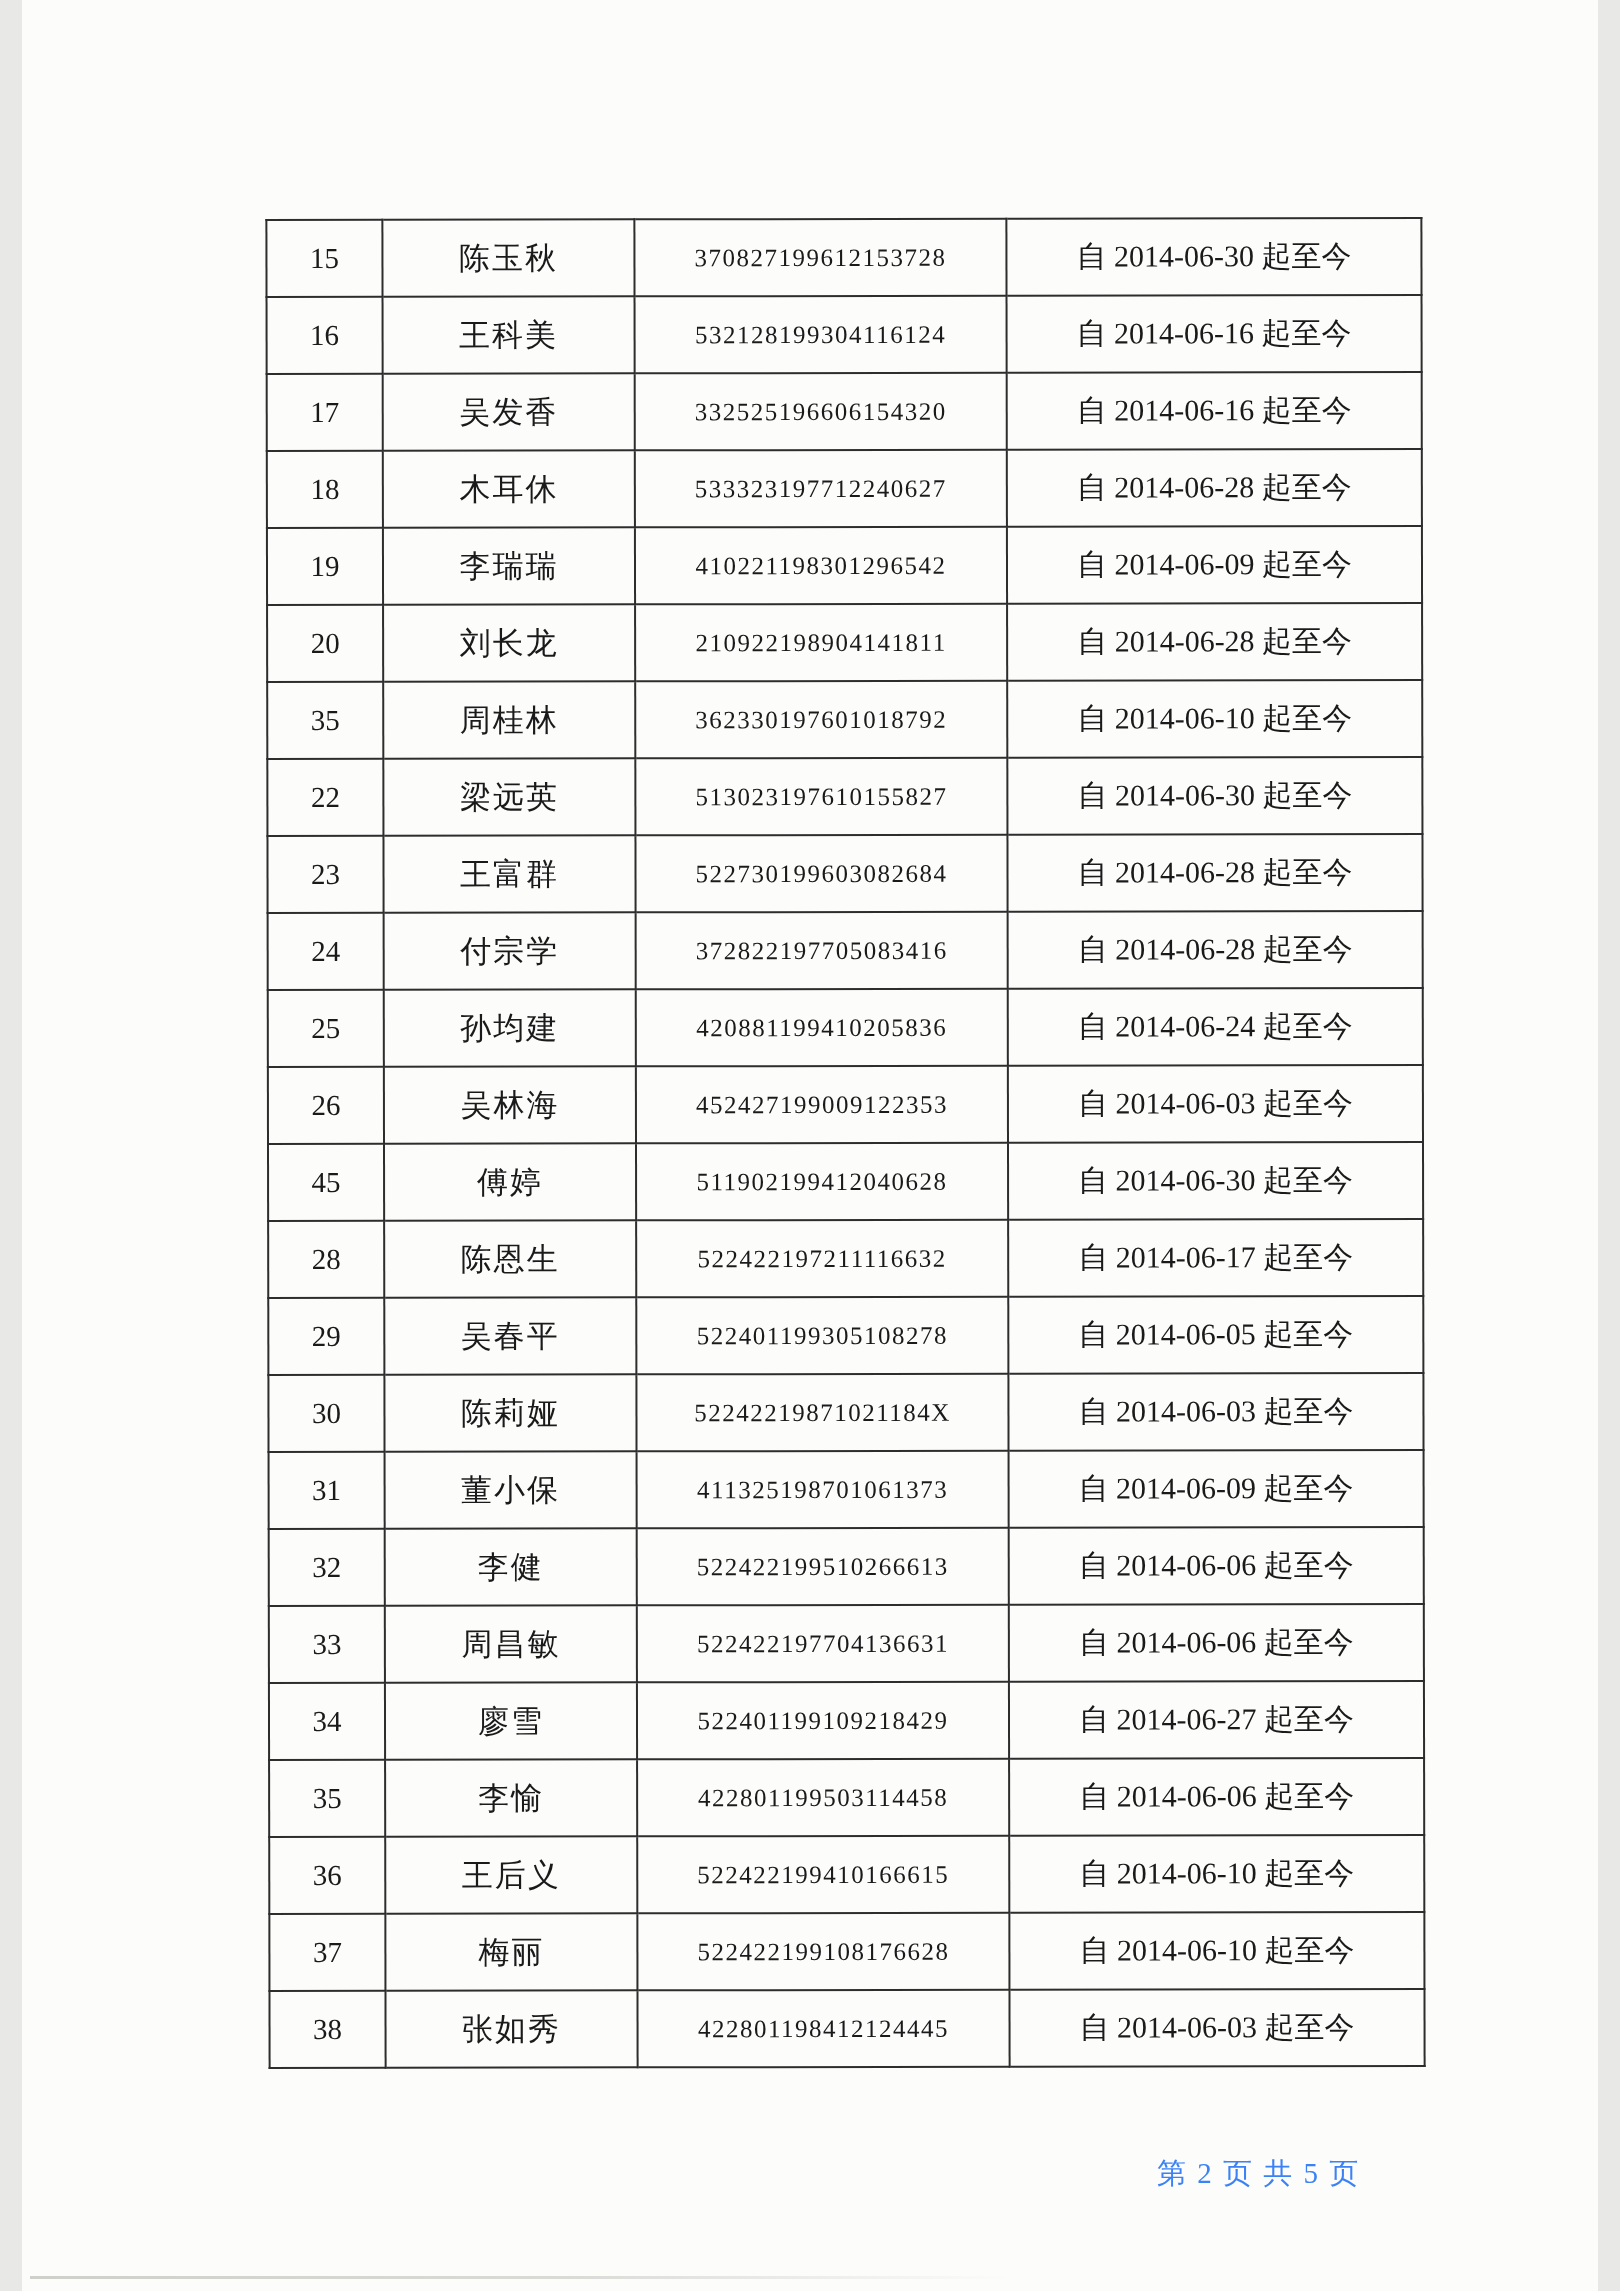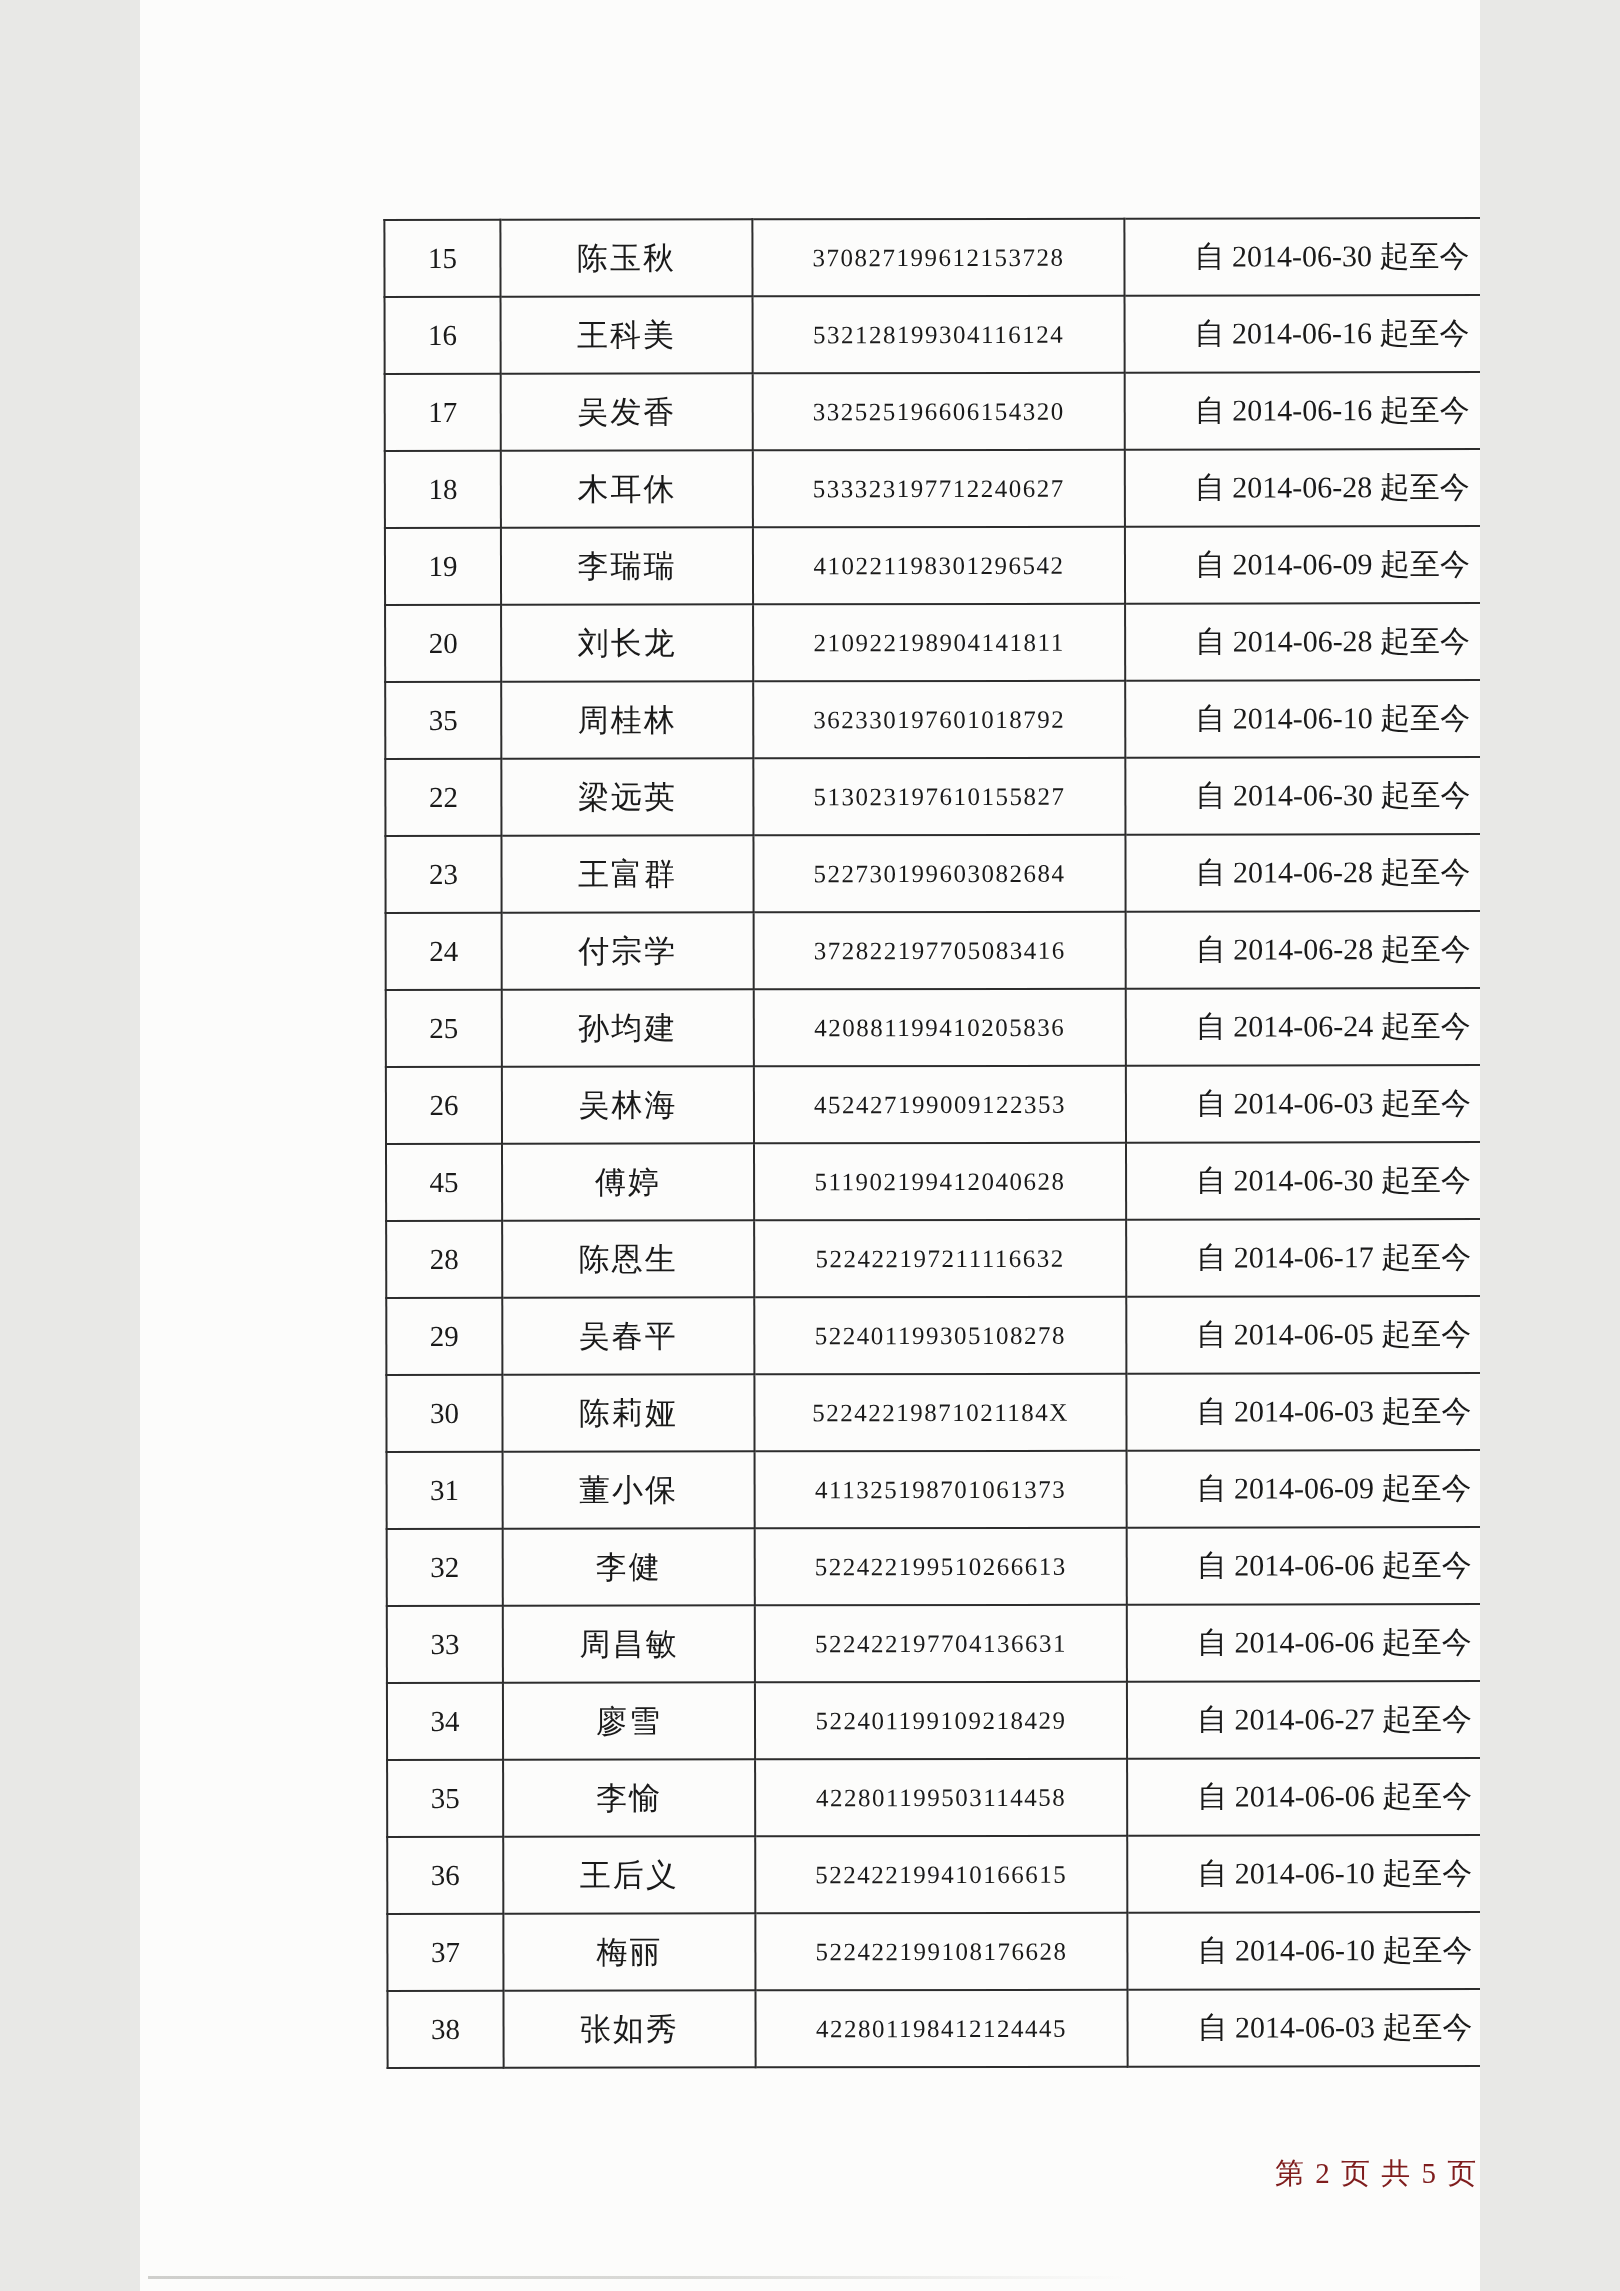--- a/index.html
+++ b/index.html
@@ -2,21 +2,21 @@
 <html><head>
 <meta charset="utf-8">
 <style>
   html, body {
     margin: 0;
     padding: 0;
     background: #e8e8e6;
   }
   .page {
     position: relative;
-    width: 1340px;
+    width: 1576px;
     height: 2292px;
     margin: 0 auto;
     background: #fcfcfb;
     overflow: hidden;
     font-family: "Liberation Serif", "DejaVu Serif", serif;
     color: #1a1a1a;
   }
   .roster-wrap {
     position: absolute;
     left: 245px;
@@ -42,21 +42,21 @@
   td.c-no   { font-size: 29px; }
   td.c-name { font-size: 31px; letter-spacing: 2px; margin-top: 24px; }
   td.c-id   { font-size: 25px; letter-spacing: 1.5px; }
   td.c-date { font-size: 30px; }
   .footer {
     position: absolute;
     left: 1135px;
     top: 2154px;
     font-size: 29px;
     letter-spacing: 2px;
-    color: #7f1d1d;
+    color: #3b82f6;
   }
   
   .artifact-bottom-line {
     position: absolute;
     left: 7.8px;
     top: 2276px;
     width: 980px;
     height: 2.9px;
     background: linear-gradient(to right, #cfcfcc 0%, #dadad7 55%, rgba(218,218,215,0) 100%);
   }

